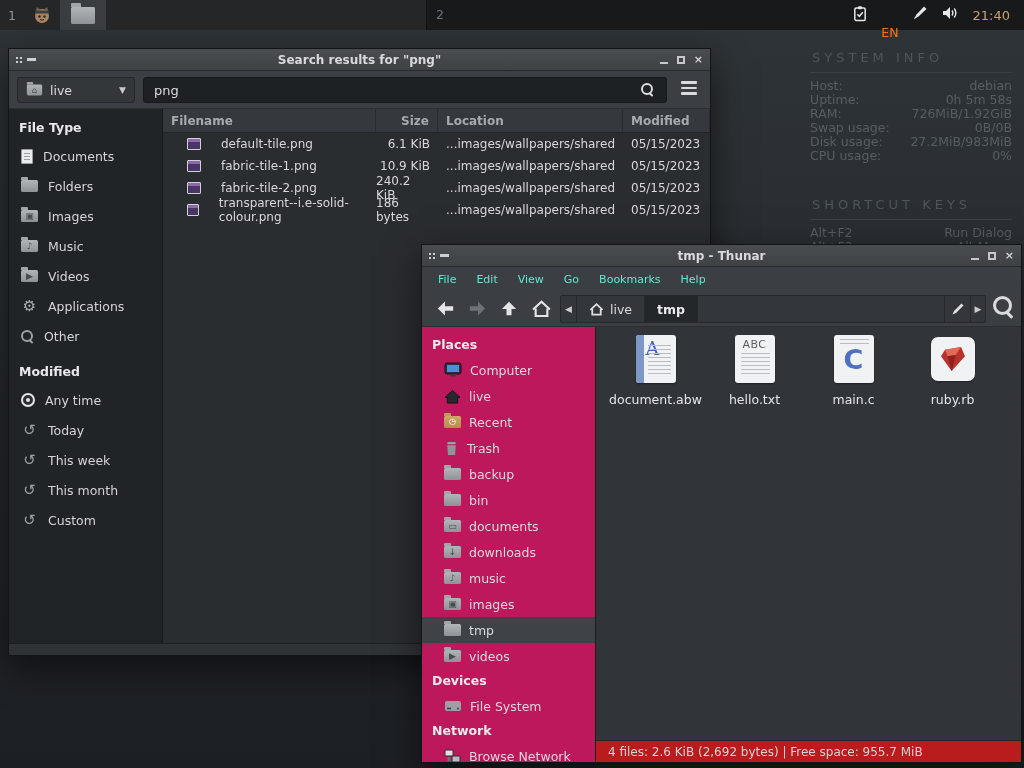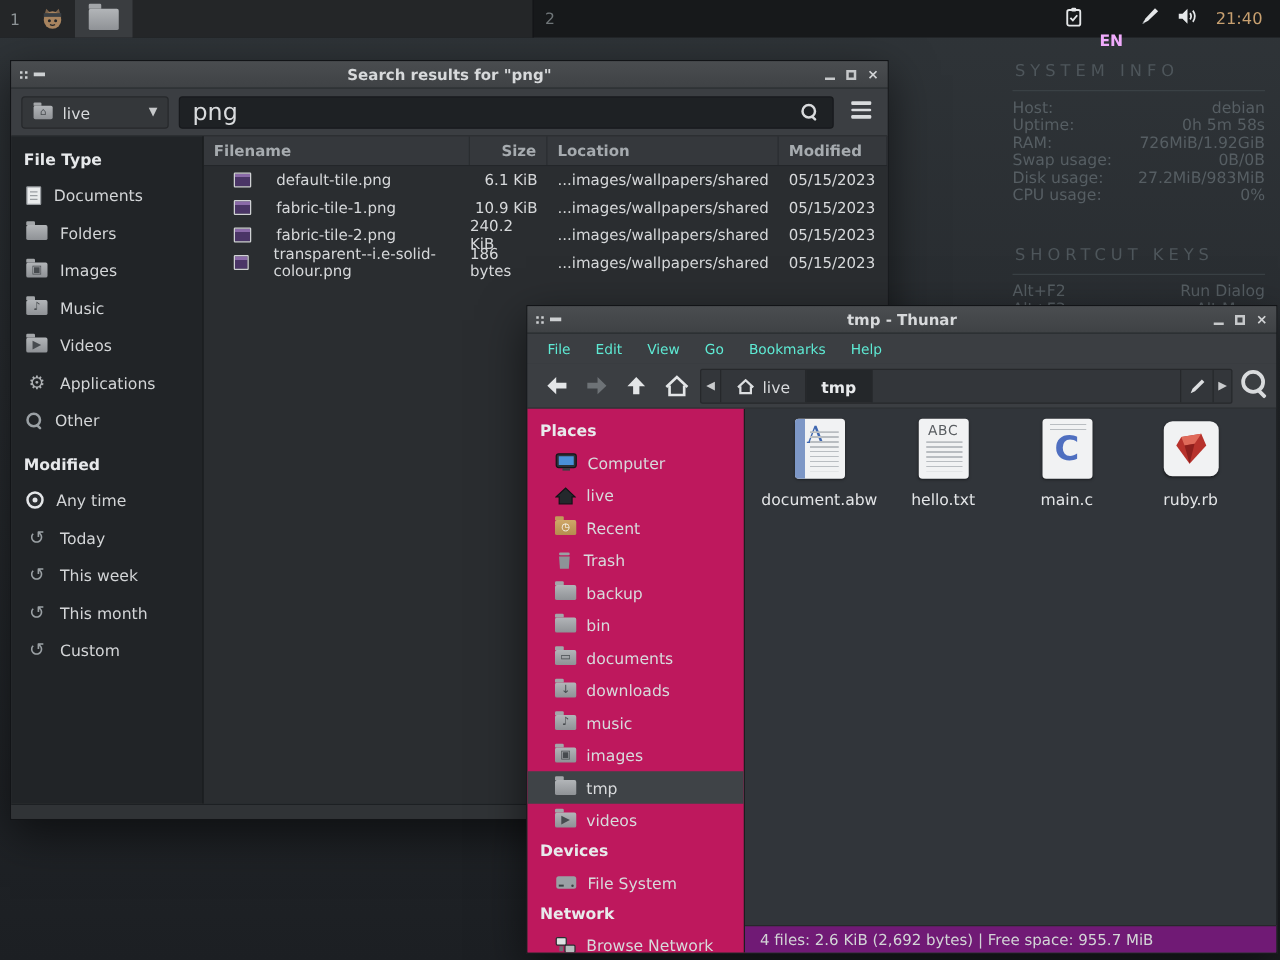--- a/index.html
+++ b/index.html
@@ -9,21 +9,21 @@
             background:linear-gradient(180deg,#2f3438 0%,#282c30 40%,#1c1f23 100%); }
 
   
   .panel { position:absolute; left:0; top:0; width:1024px; height:30px; background:#17191b; }
   .panel .ws1 { position:absolute; left:0; top:0; width:427px; height:30px; background:#242628; border-right:1px solid #101214; display:flex; align-items:center; }
   .ws-num { color:#8d9396; font-size:12.5px; padding:0 8px; }
   .ws2-num { position:absolute; left:428px; top:0; height:30px; line-height:30px; color:#6f7578; font-size:12.5px; padding:0 8px; }
   .taskbtn { height:30px; display:flex; align-items:center; justify-content:center; padding:0 8px; }
   .taskbtn.active { background:#3a3d40; }
   .tray { position:absolute; right:0; top:0; height:30px; display:flex; align-items:center; gap:13px; padding-right:14px; }
-  .tray .kbd { color:#f0abfc; font-size:12.5px; font-weight:bold;margin-top:35px; }
+  .tray .kbd { color:#f97316; font-size:12.5px; font-weight:normal;margin-top:35px; }
   .tray .clock { color:#c8a070; font-size:13px; }
 
   
   .win { position:absolute; background:#3b3e42; border:1px solid #121417; box-shadow:0 12px 34px rgba(0,0,0,.55); }
   .titlebar { height:22px; background:linear-gradient(#4a4d50,#3f4245); border-bottom:1px solid #292c2f; position:relative; display:flex; align-items:center; }
   .title { position:absolute; left:0; right:0; text-align:center; font-size:12px; font-weight:bold; color:#d7d9db; }
   .tb-left { display:flex; align-items:center; gap:9px; padding-left:7px; z-index:1; }
   .dotgrid { width:2px; height:2px; background:#cdd0d2; box-shadow:4px 0 #cdd0d2, 0 4px #cdd0d2, 4px 4px #cdd0d2; margin-bottom:4px; }
   .dashico { width:9px; height:3px; background:#cdd0d2; }
   .winbtns { margin-left:auto; display:flex; align-items:center; gap:9px; padding-right:7px; z-index:1; }
@@ -55,21 +55,21 @@
   .thumb { width:14px; height:12px; border:1px solid #cfd1d3; border-radius:1px;
            background:linear-gradient(#8a6aa8 0 30%, #4a3566 30% 100%); }
   .bars { display:flex; flex-direction:column; gap:3px; }
   .bars i { display:block; width:16px; height:2.5px; background:#d9dbdd; border-radius:1px; }
 
   
   .catfish { left:8px; top:48px; width:703px; height:608px; }
   .cf-toolbar { height:38px; background:#3b3e42; position:relative; border-bottom:1px solid #2c2f32; }
   .combobox { position:absolute; left:8px; top:6px; width:118px; height:26px; background:#34373a; border:1px solid #26282b; border-radius:3px; display:flex; align-items:center; gap:7px; padding:0 8px; color:#d8dadc; font-size:12.5px; }
   .combobox .caret { margin-left:auto; color:#c6c8ca; font-size:9px; }
-  .cf-entry { position:absolute; left:134px; top:6px; width:524px; height:26px; background:#1e2124; border:1px solid #17191c; border-radius:3px; color:#d9dbdd; font-size:19px; padding:0 30px 0 10px; font-family:"DejaVu Sans",sans-serif; }
+  .cf-entry { position:absolute; left:134px; top:6px; width:524px; height:26px; background:#1e2124; border:1px solid #17191c; border-radius:3px; color:#d9dbdd; font-size:13px; padding:0 30px 0 10px; font-family:"DejaVu Sans",sans-serif; }
   .cf-entry-mag { position:absolute; left:632px; top:12px; }
   .cf-burger { position:absolute; left:672px; top:10px; }
   .cf-body { position:absolute; top:60px; left:0; right:0; bottom:12px; display:flex; }
   .cf-side { width:154px; background:#212427; padding-top:6px; border-right:1px solid #17191b; }
   .cf-head { height:26px; line-height:26px; padding-left:10px; color:#e7e9eb; font-weight:bold; font-size:12.5px; }
   .cf-item { height:30px; display:flex; align-items:center; gap:10px; padding-left:12px; color:#d3d5d7; font-size:12.5px; }
   .cf-list { flex:1; background:#2a2d30; overflow:hidden; }
   .cf-thead { display:flex; height:24px; background:#35383c; border-bottom:1px solid #232629; color:#a6abaf; font-weight:bold; font-size:12px; }
   .cf-thead > div { display:flex; align-items:center; border-right:1px solid #2a2d30; }
   .cf-row { display:flex; height:22px; color:#d6d8da; font-size:12px; }
@@ -97,21 +97,21 @@
   .th-search { position:absolute; right:6px; top:5px; }
   .th-body { position:absolute; top:82px; left:0; right:0; bottom:0; display:flex; }
   .th-side { width:174px; background:#be185d; border-right:1px solid #1b1e20; padding-top:6px; overflow:hidden; }
   .th-head { height:24px; line-height:24px; padding-left:10px; color:#e8eaec; font-weight:bold; font-size:12.5px; }
   .th-item { height:26px; display:flex; align-items:center; gap:8px; padding-left:22px; color:#d8dadc; font-size:12.5px; }
   .th-item.sel { background:#3f4347; }
   .th-main { flex:1; background:#31353a; position:relative; }
   .files { display:flex; padding:8px 0 0 10px; }
   .fileit { width:99px; display:flex; flex-direction:column; align-items:center; gap:9px; }
   .fileit .lbl { color:#e3e5e7; font-size:12.5px; }
-  .statusbar { position:absolute; left:0; right:0; bottom:0; height:22px; background:#701a75; border-top:1px solid #26282b; display:flex; align-items:center; padding-left:12px; color:#d2d4d6; font-size:12px; }
+  .statusbar { position:absolute; left:0; right:0; bottom:0; height:22px; background:#b91c1c; border-top:1px solid #26282b; display:flex; align-items:center; padding-left:12px; color:#d2d4d6; font-size:12px; }
 
   
   .bigico { width:48px; height:48px; display:flex; align-items:center; justify-content:center; }
   .doc { width:40px; height:48px; background:#f1f2f3; border-radius:3px; box-shadow:0 1px 2px rgba(0,0,0,.4); position:relative; overflow:hidden; }
   .doc .lines { position:absolute; left:6px; right:5px; top:8px; bottom:6px;
        background:repeating-linear-gradient(180deg,#b9bdc1 0 1px, transparent 1px 4px); }
   .doc.abw .stripe { position:absolute; left:0; top:0; bottom:0; width:8px; background:#7d97c6; }
   .doc.abw .A { position:absolute; left:10px; top:2px; font-family:"DejaVu Serif",serif; font-size:19px; color:#3f67b0; }
   .doc.abw .lines { left:12px; top:10px; }
   .doc.txt .abc { position:absolute; top:3px; left:0; right:0; text-align:center; font-size:11px; color:#5a5e62; letter-spacing:.5px; }

